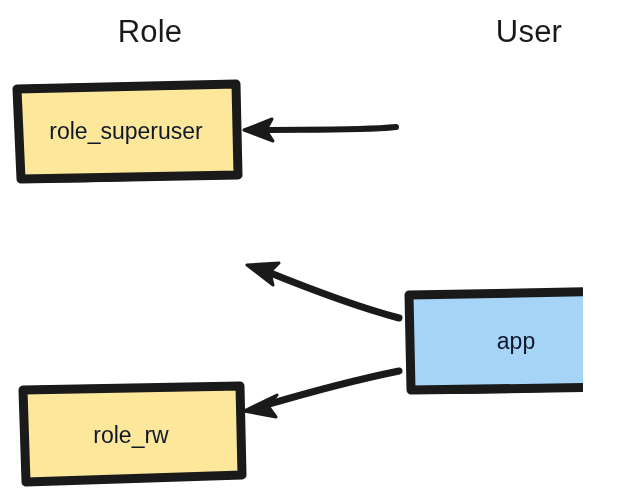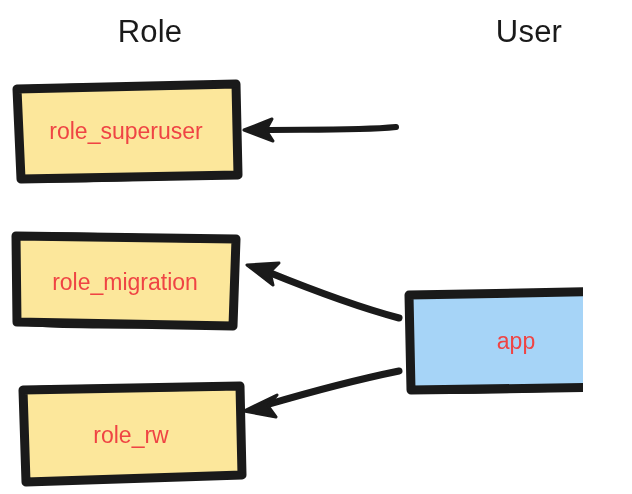--- a/index.html
+++ b/index.html
@@ -33,21 +33,21 @@
   }
   .node svg { position: absolute; left: 0; top: 0; overflow: visible; }
   .node .node-label {
     position: absolute;
     left: 0; top: 0;
     width: 100%; height: 100%;
     display: flex;
     align-items: center;
     justify-content: center;
     font-size: 23px;
-    color: #ef4444;
+    color: #0f172a;
     white-space: nowrap;
     pointer-events: none;
   }
 
   
   #node-role-superuser { left: 12px;  top: 80px;  width: 228px; height: 103px; }
   #node-role-migration { left: 10px;  top: 231px; width: 230px; height: 102px; }
   #node-role-rw        { left: 16px;   top: 383px; width: 230px; height: 104px; }
   #node-dba            { left: 397px; top: 77px;  width: 228px; height: 104px; }
   #node-app            { left: 403px; top: 287px; width: 226px; height: 108px; }
@@ -71,28 +71,20 @@
 
   <div class="node" id="node-role-superuser">
     <svg width="228" height="103" viewBox="0 0 228 103">
       <path d="M5,9 L224,4 L226,95 L9,99 Z" fill="#FCE79B" stroke="#1a1a1a" stroke-width="9" stroke-linejoin="round" stroke-linecap="round"></path>
       <path d="M5,9 C60,6 150,7 224,4" fill="none" stroke="#1a1a1a" stroke-width="7" stroke-linecap="round"></path>
       <path d="M9,99 C70,101 165,96 226,95" fill="none" stroke="#1a1a1a" stroke-width="6" stroke-linecap="round"></path>
     </svg>
     <div class="node-label">role_superuser</div>
   </div>
 
-  <div class="node" id="node-role-migration">
-    <svg width="230" height="102" viewBox="0 0 230 102">
-      <path d="M6,5 L226,8 L223,95 L7,91 Z" fill="#FCE79B" stroke="#1a1a1a" stroke-width="9" stroke-linejoin="round" stroke-linecap="round"></path>
-      <path d="M6,5 C80,3 160,9 226,8" fill="none" stroke="#1a1a1a" stroke-width="7" stroke-linecap="round"></path>
-      <path d="M7,91 C75,98 160,92 223,95" fill="none" stroke="#1a1a1a" stroke-width="6" stroke-linecap="round"></path>
-    </svg>
-    <div class="node-label">role_migration</div>
-  </div>
 
   <div class="node" id="node-role-rw">
     <svg width="230" height="104" viewBox="0 0 230 104">
       <path d="M7,7 L224,3 L226,92 L10,99 Z" fill="#FCE79B" stroke="#1a1a1a" stroke-width="9" stroke-linejoin="round" stroke-linecap="round"></path>
       <path d="M7,7 C70,4 155,6 224,3" fill="none" stroke="#1a1a1a" stroke-width="7" stroke-linecap="round"></path>
       <path d="M10,99 C80,97 170,95 226,92" fill="none" stroke="#1a1a1a" stroke-width="6" stroke-linecap="round"></path>
     </svg>
     <div class="node-label">role_rw</div>
   </div>
 

